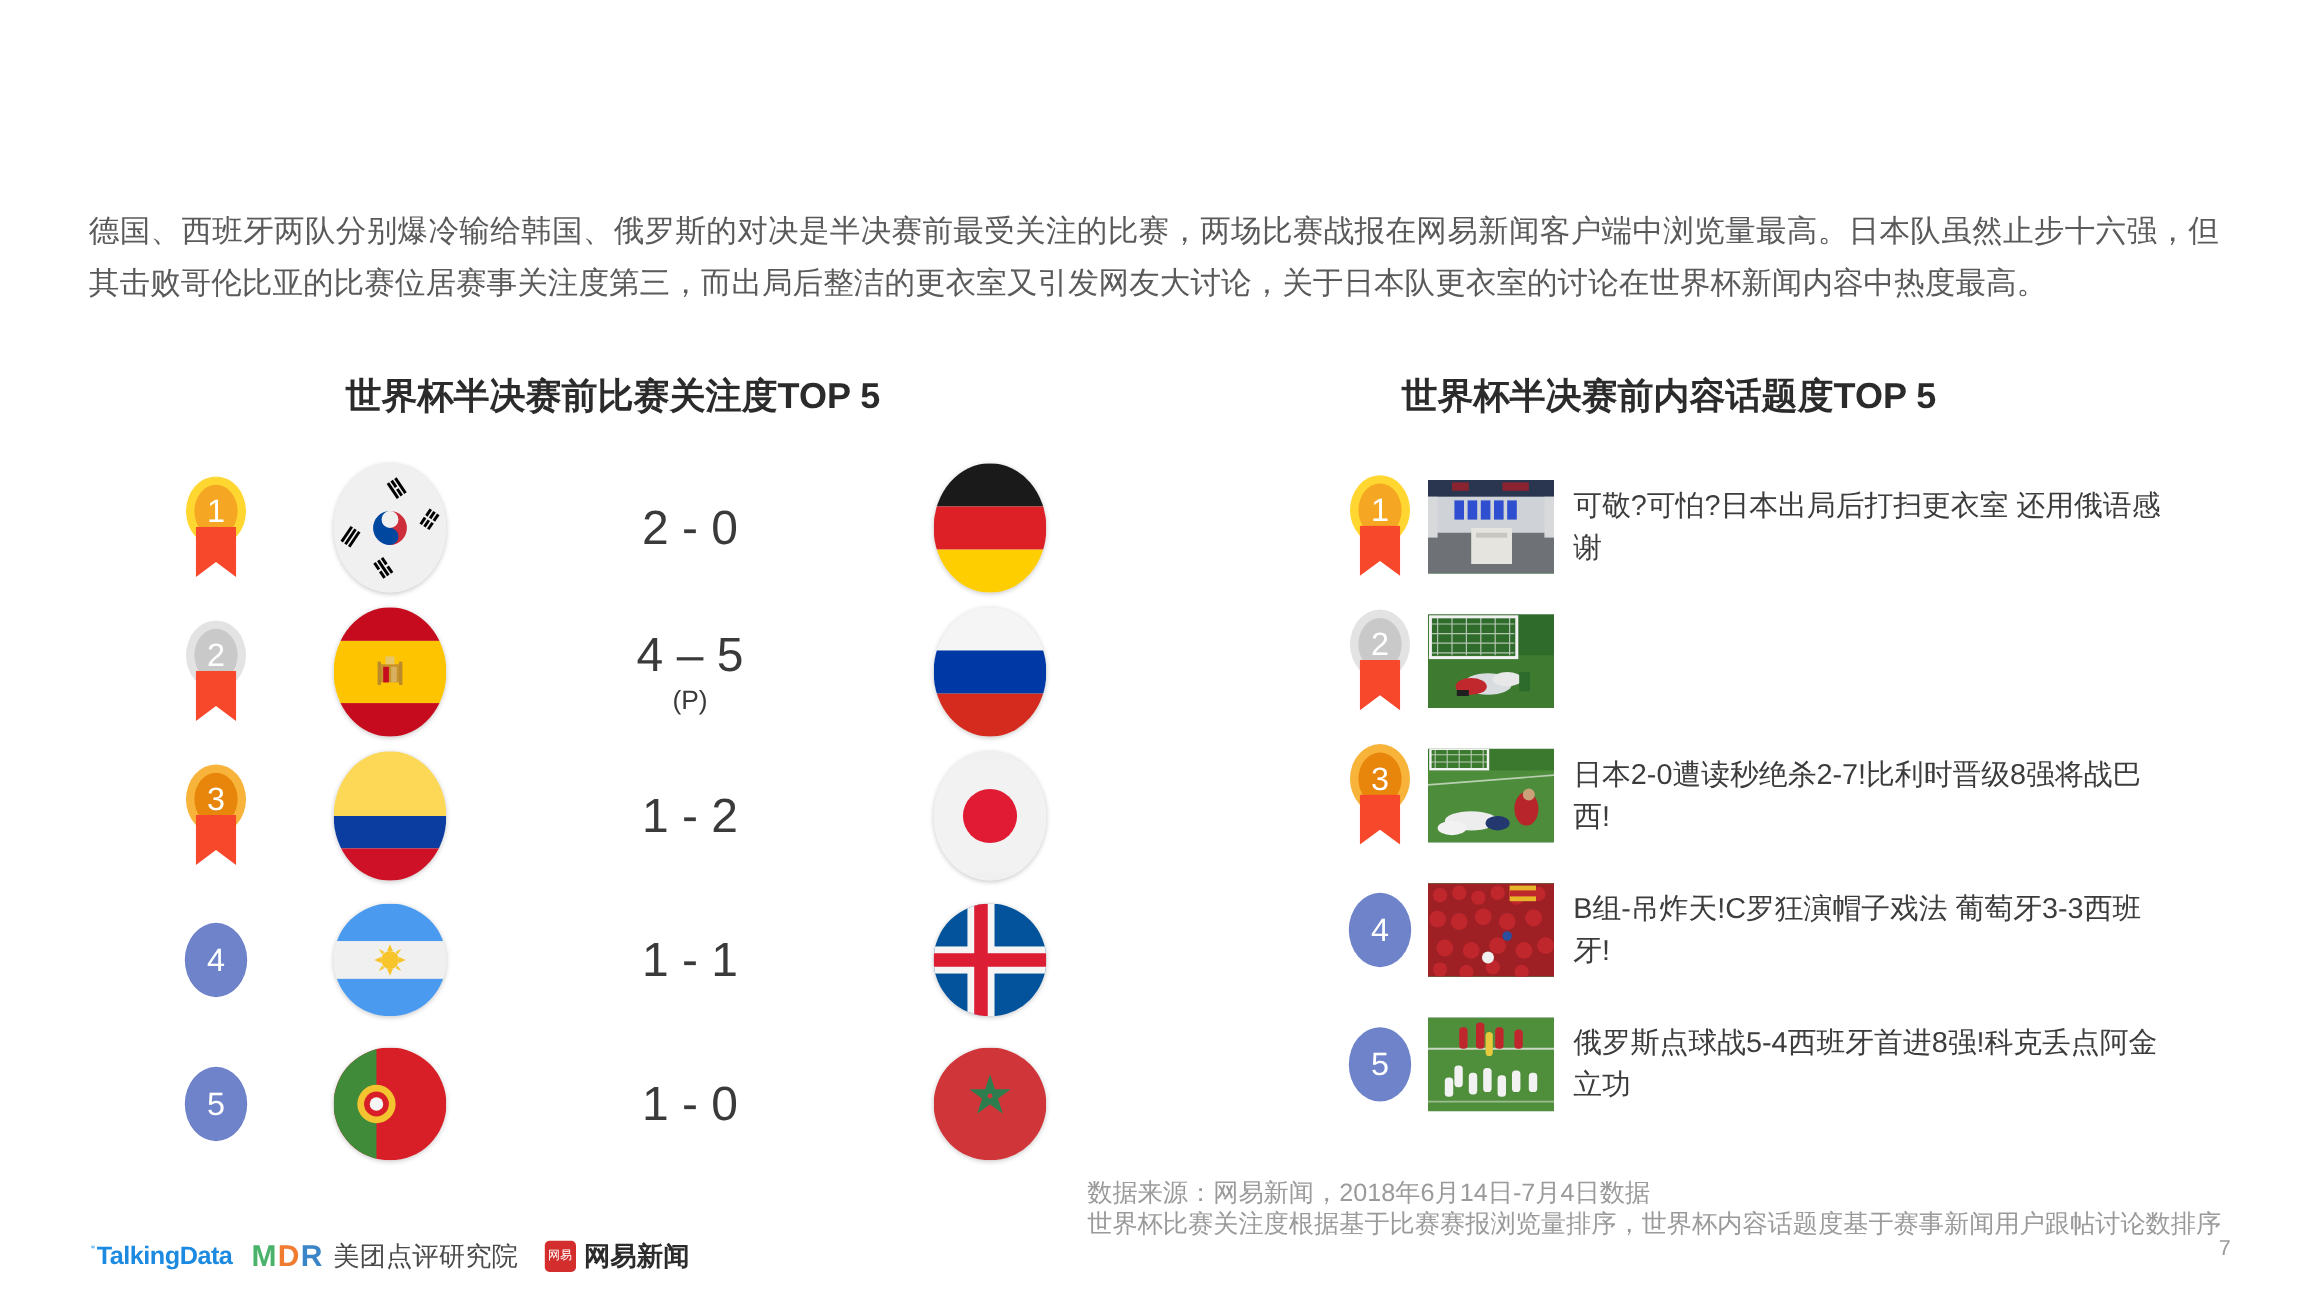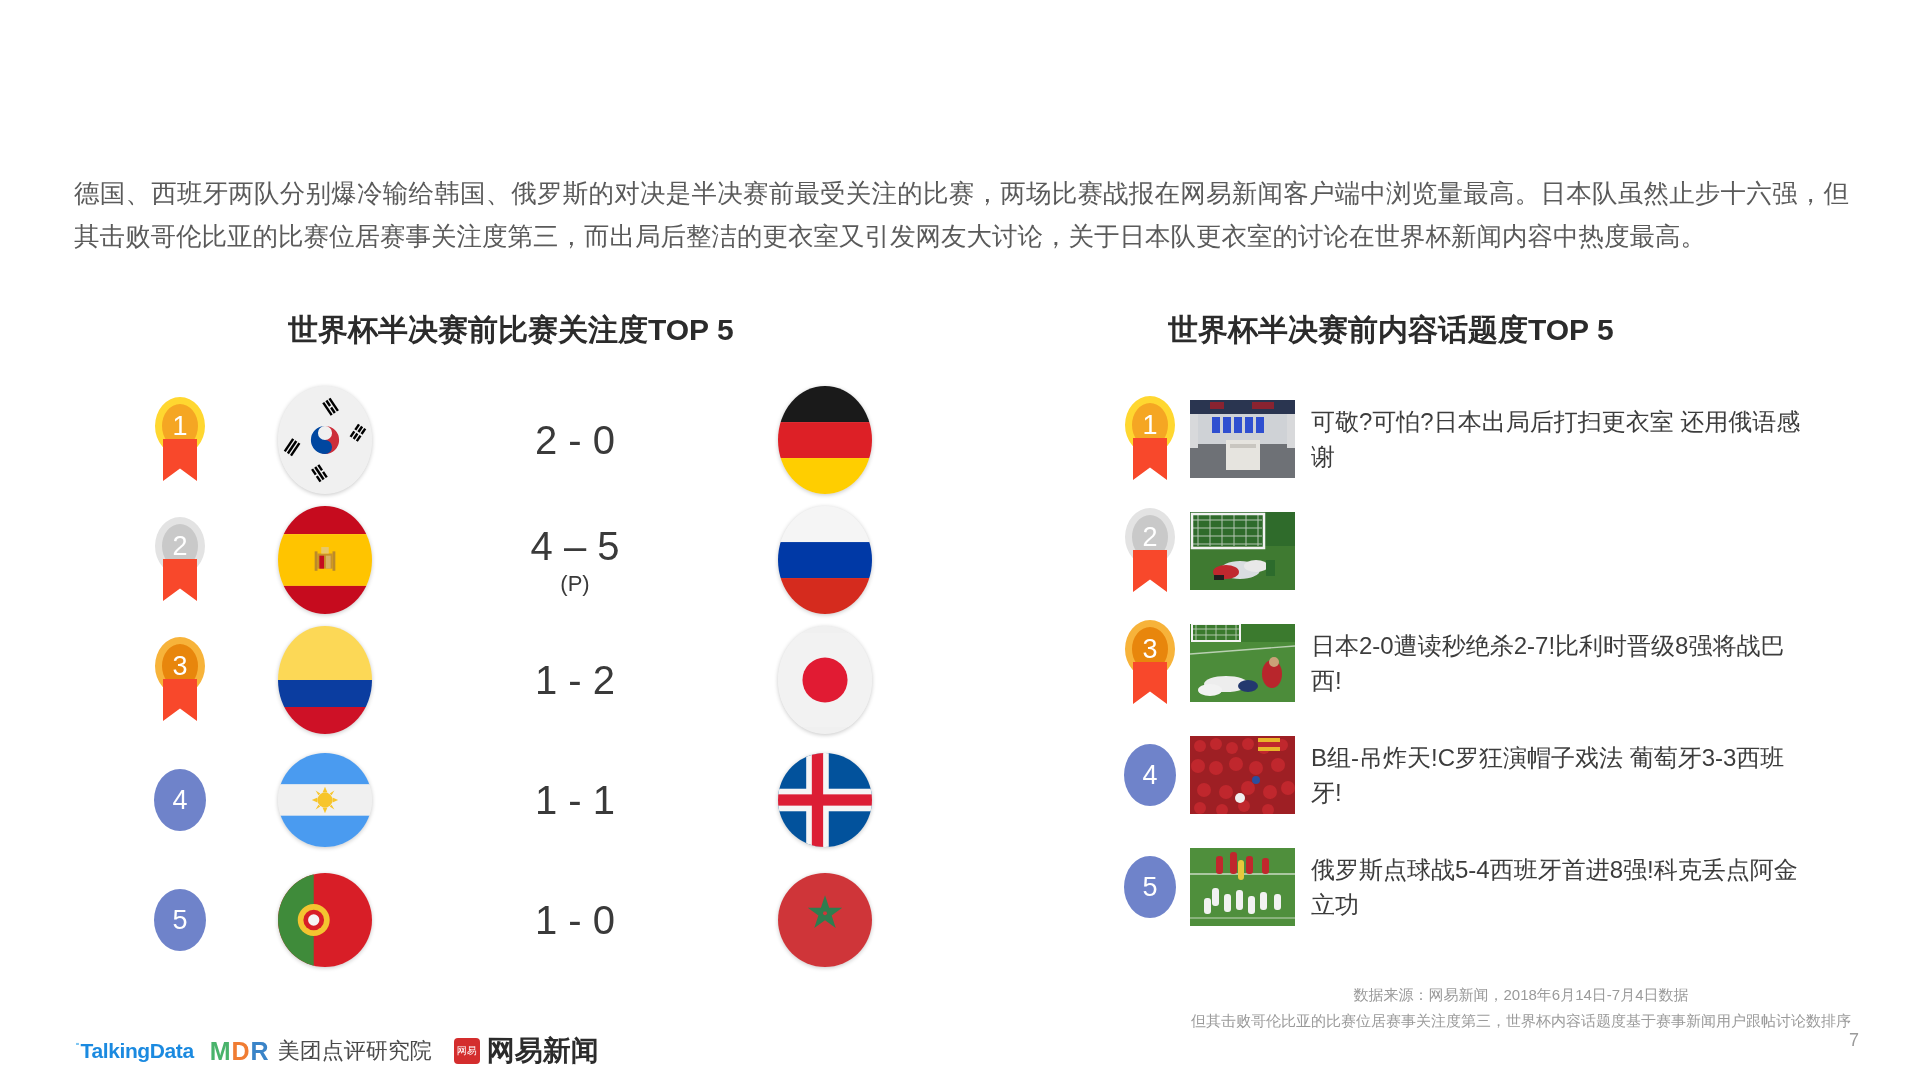--- a/index.html
+++ b/index.html
@@ -91,37 +91,37 @@
     position:relative;overflow:hidden;background:#31622e;
   }
   .topic-text{
     font-size:24px;line-height:35px;color:#3c3c3c;
     max-width:500px;
   }
 
   
   .source{
     position:absolute;right:70px;top:982px;
-    text-align:center;font-size:15px;color:#9a9a9a;line-height:26px;
+    text-align:left;font-size:21px;color:#9a9a9a;line-height:26px;
   }
   .pagenum{position:absolute;right:62px;top:1030px;font-size:18px;color:#9a9a9a;}
 
   .logos{position:absolute;left:74px;top:1032px;display:flex;align-items:center;}
   .logo-td{font-size:21px;font-weight:bold;color:#1b8ae0;letter-spacing:-.4px;}
   .logo-td .dot{color:#7ec6f2;}
   .logo-mdr{font-size:25px;font-weight:bold;margin-left:16px;letter-spacing:1px;}
   .logo-mdr .m{color:#49b36b;} .logo-mdr .d{color:#f07c32;} .logo-mdr .r{color:#3a84c8;}
   .logo-mtxt{font-size:22px;color:#4a4a4a;margin-left:8px;}
   .logo-nete{display:flex;align-items:center;margin-left:22px;}
   .logo-nete .box{
     width:26px;height:26px;background:#d42d2d;border-radius:4px;
     color:#fff;font-size:10px;display:flex;align-items:center;justify-content:center;
     line-height:1;
   }
-  .logo-nete .txt{font-size:28px;color:#2b2b2b;margin-left:7px;font-weight:bold;}
+  .logo-nete .txt{font-size:22px;color:#2b2b2b;margin-left:7px;font-weight:bold;}
 </style>
 </head>
 <body>
 
 <div class="slide">
 
 
   <div class="intro">德国、西班牙两队分别爆冷输给韩国、俄罗斯的对决是半决赛前最受关注的比赛，两场比赛战报在网易新闻客户端中浏览量最高。日本队虽然止步十六强，但其击败哥伦比亚的比赛位居赛事关注度第三，而出局后整洁的更衣室又引发网友大讨论，关于日本队更衣室的讨论在世界杯新闻内容中热度最高。</div>
 
   <div class="sec-head left">世界杯半决赛前比赛关注度TOP 5</div>
@@ -476,21 +476,21 @@
             <rect x="84" y="46" width="7" height="16" rx="3"></rect>
           </g>
         </svg>
       </div>
       <div class="topic-text">俄罗斯点球战5-4西班牙首进8强!科克丢点阿金立功</div>
     </div>
   </div>
 
   <div class="source">
     <div>数据来源：网易新闻，2018年6月14日-7月4日数据</div>
-    <div>但其击败哥伦比亚的比赛位居赛事关注度第三，世界杯内容话题度基于赛事新闻用户跟帖讨论数排序</div>
+    <div>世界杯比赛关注度根据基于比赛赛报浏览量排序，世界杯内容话题度基于赛事新闻用户跟帖讨论数排序</div>
   </div>
   <div class="pagenum">7</div>
 
   <div class="logos">
     <div class="logo-td">
       <span class="dot">˙</span><span>TalkingData</span>
     </div>
     <div class="logo-mdr">
       <span class="m">M</span><span class="d">D</span><span class="r">R</span>
     </div>

